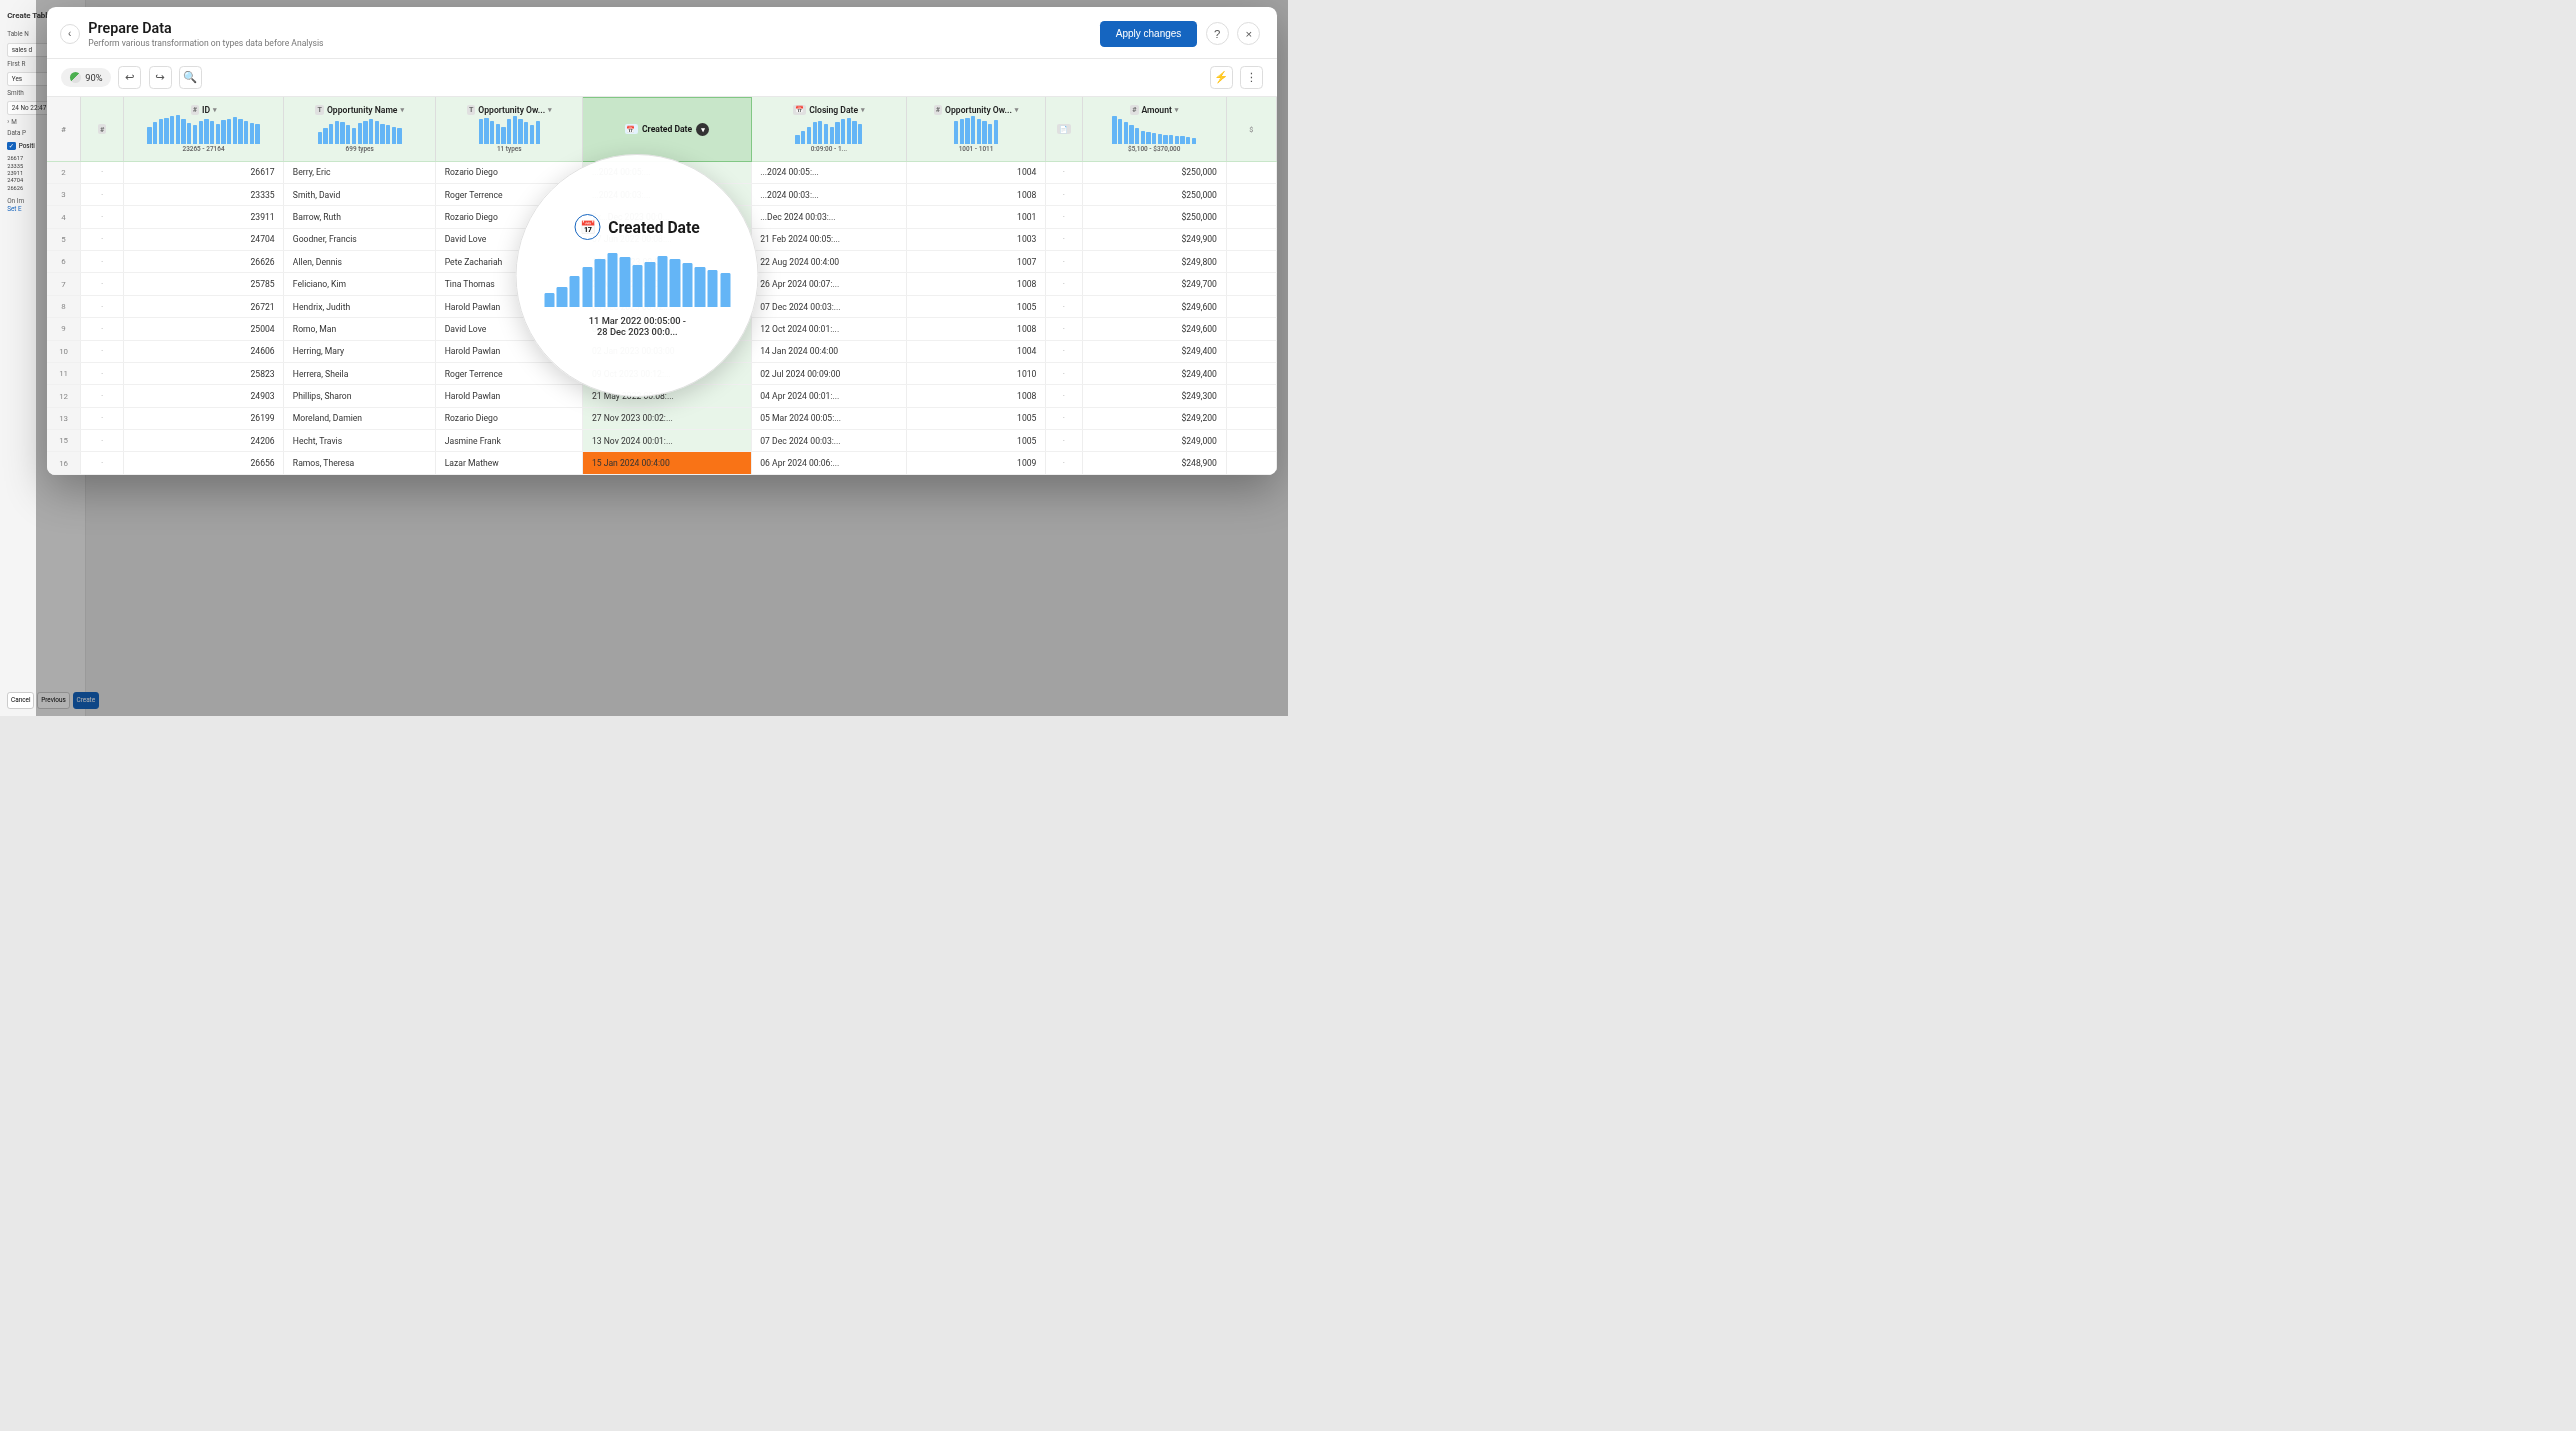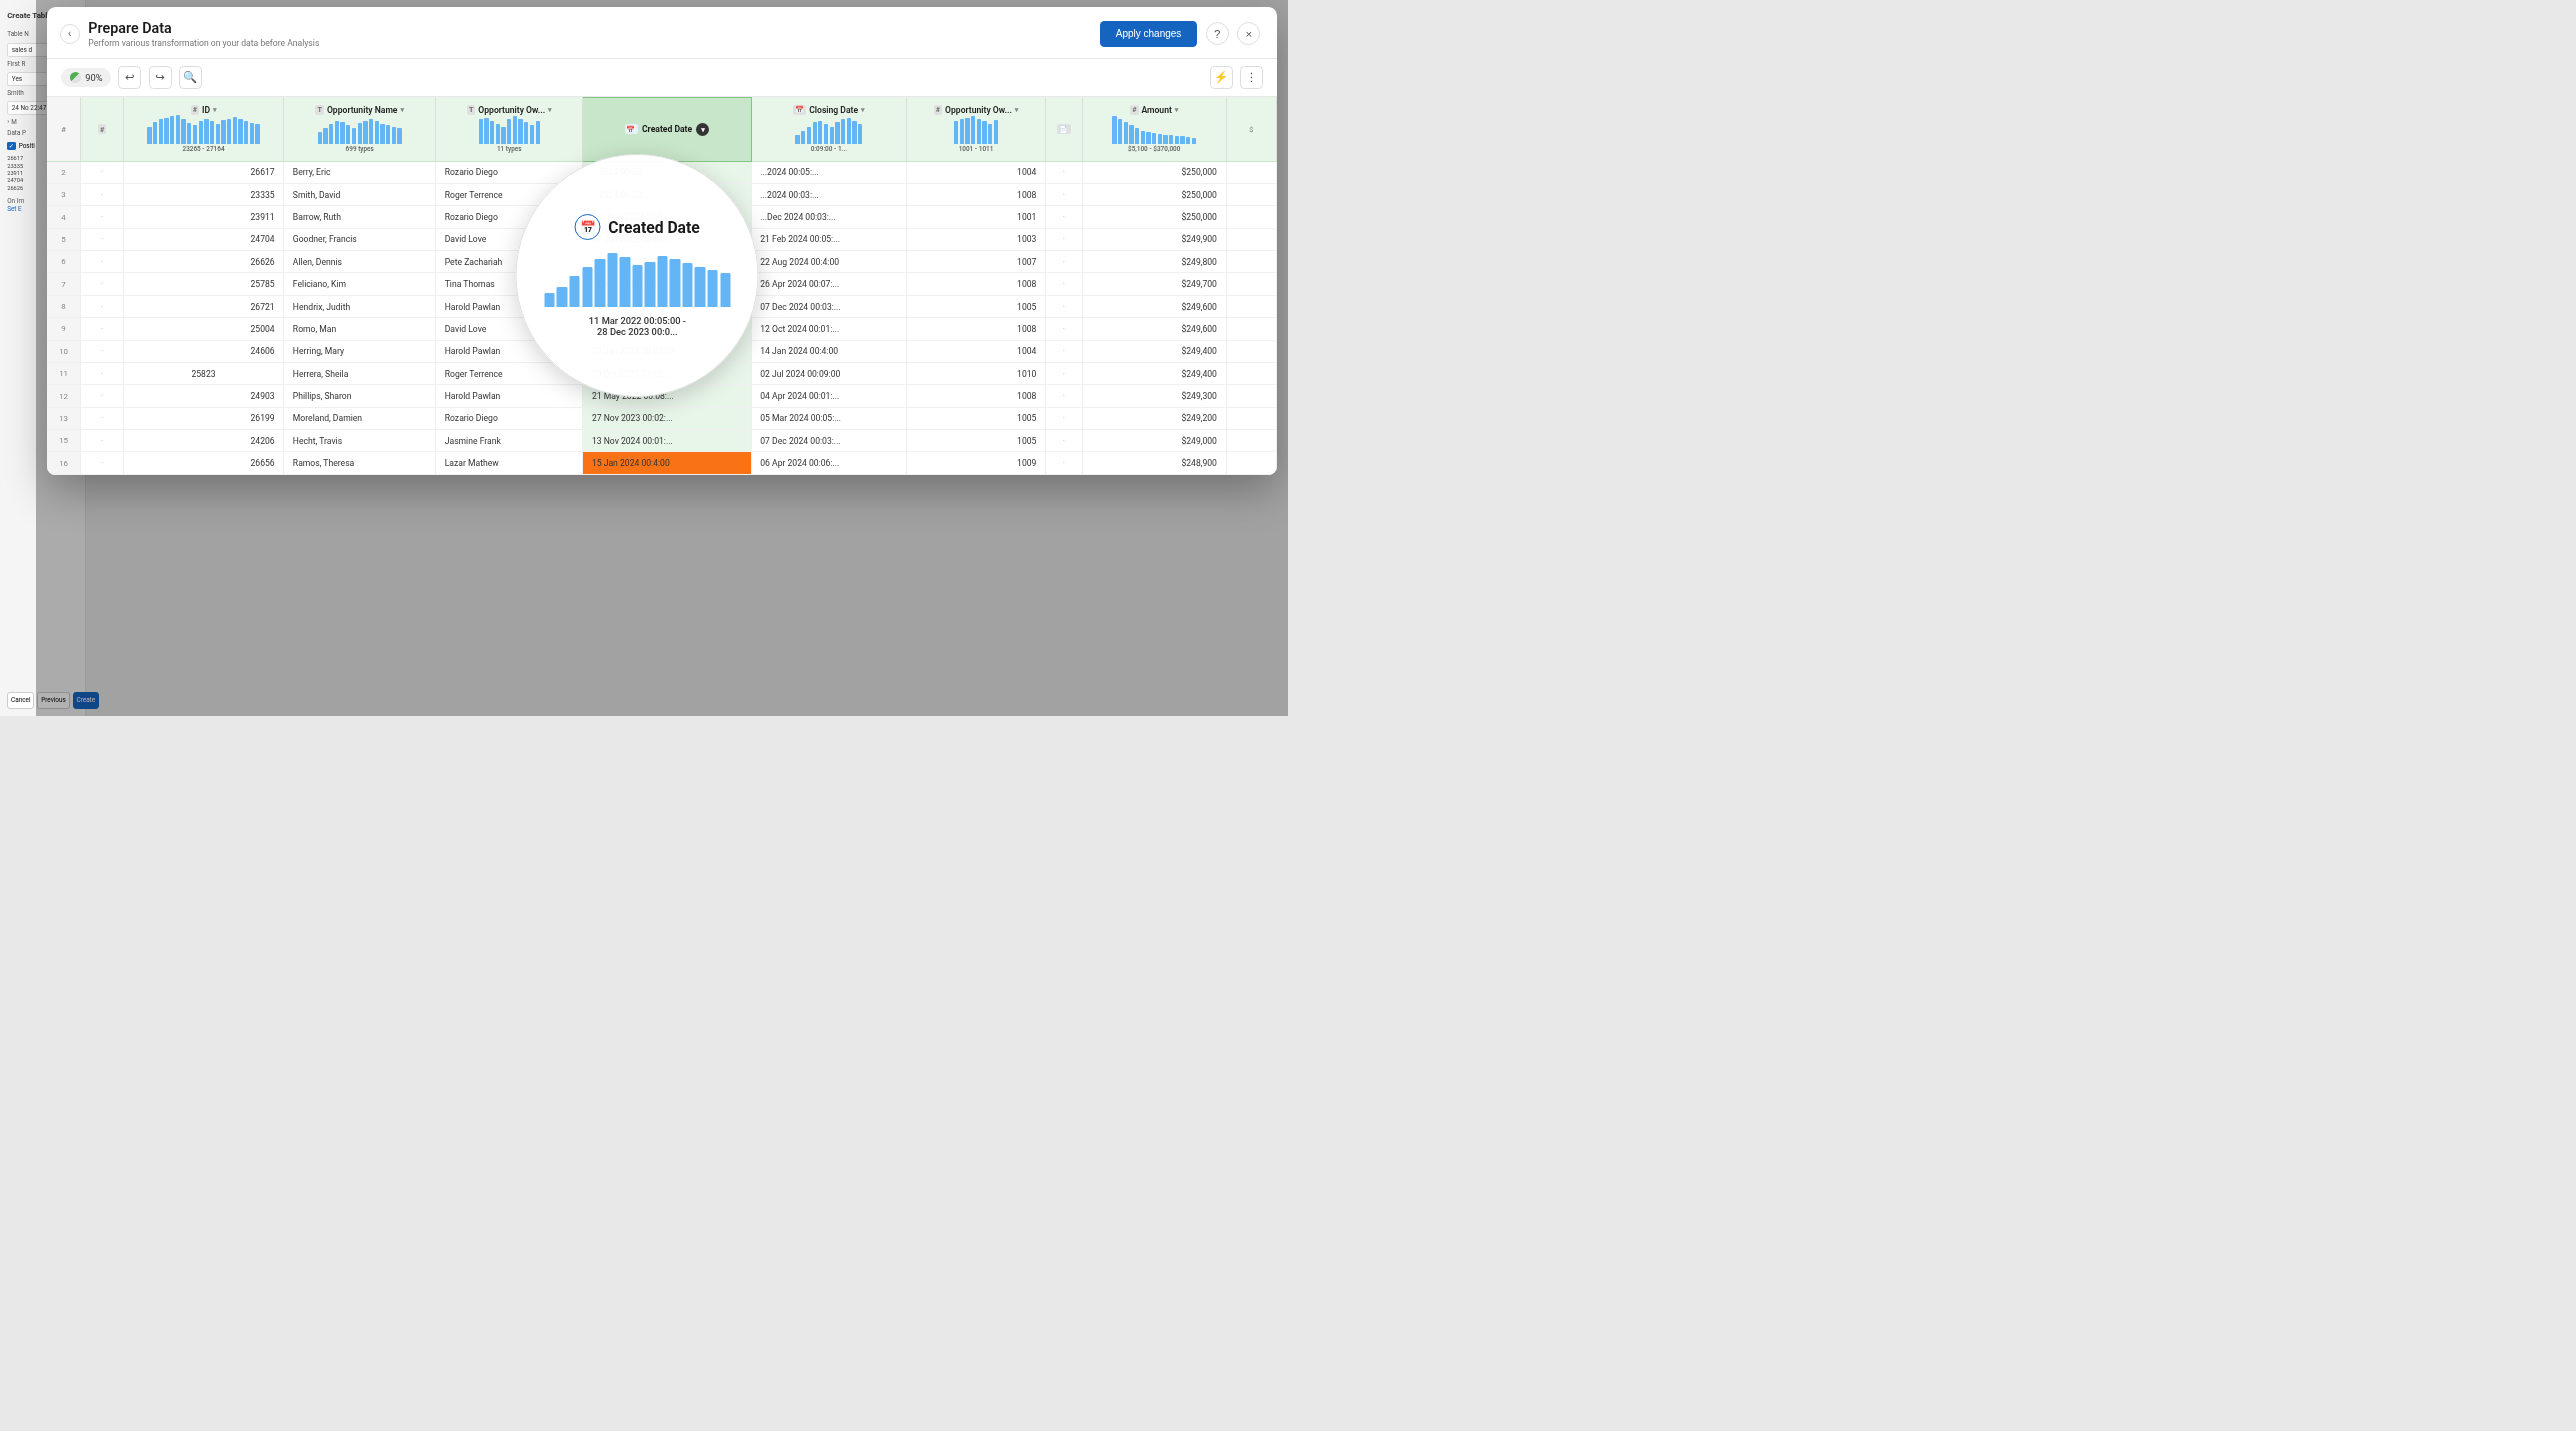--- a/index.html
+++ b/index.html
@@ -413,21 +413,21 @@
 </div>
 
 <div class="modal-overlay">
   <div class="modal">
 
     <div class="modal-header">
       <div class="modal-header-left">
         <button class="back-btn">‹</button>
         <div class="modal-title-block">
           <h2>Prepare Data</h2>
-          <p>Perform various transformation on your data before Analysis</p>
+          <p>Perform various transformation on types data before Analysis</p>
         </div>
       </div>
       <div class="modal-header-right">
         <button class="apply-btn">Apply changes</button>
         <button class="icon-btn">
           <span>?</span>
         </button>
         <button class="icon-btn">
           <span>×</span>
         </button>
@@ -781,21 +781,21 @@
     <td style="background:#e8f5e9">02 Jan 2023 00:03:00</td>
     <td>14 Jan 2024 00:4:00</td>
     <td style="text-align:right">1004</td>
     <td style="text-align:center;color:#aaa">·</td>
     <td style="text-align:right">$249,400</td>
     <td style="color:#999;font-size:7.2px"></td>
   </tr>
             <tr>
     <td class="row-num-col">11</td>
     <td style="color:#aaa;text-align:center">·</td>
-    <td style="text-align:center">25823</td>
+    <td style="text-align:right">25823</td>
     <td>Herrera, Sheila</td>
     <td>Roger Terrence</td>
     <td style="background:#e8f5e9">09 Oct 2023 00:12:...</td>
     <td>02 Jul 2024 00:09:00</td>
     <td style="text-align:right">1010</td>
     <td style="text-align:center;color:#aaa">·</td>
     <td style="text-align:right">$249,400</td>
     <td style="color:#999;font-size:7.2px"></td>
   </tr>
             <tr>

